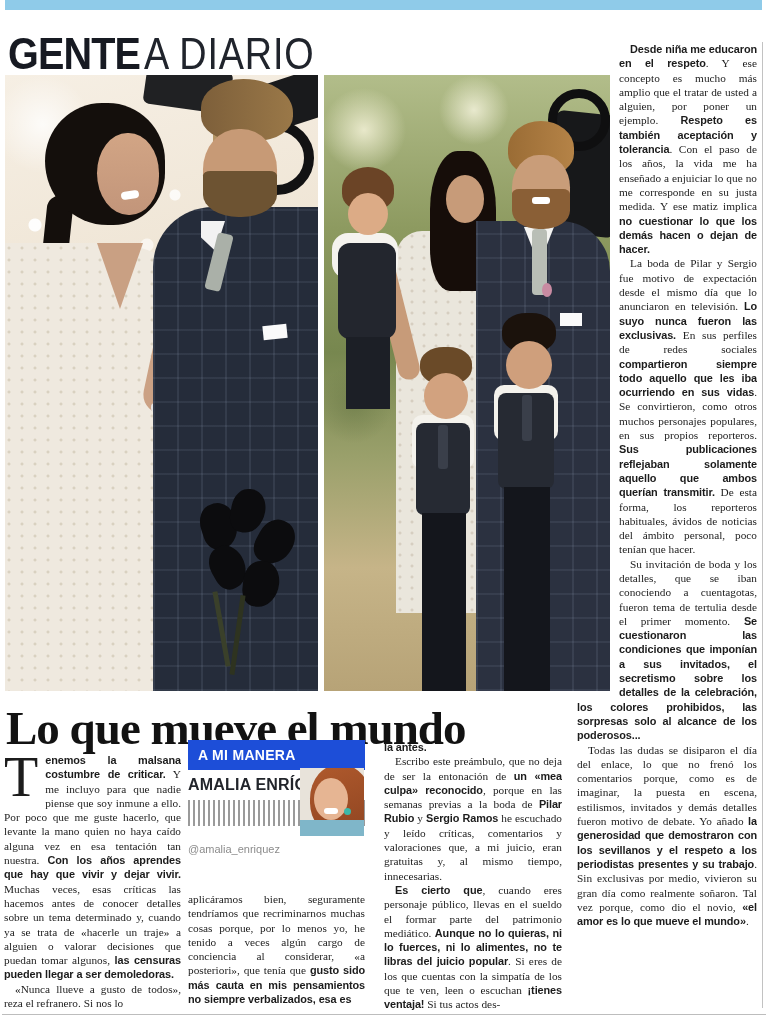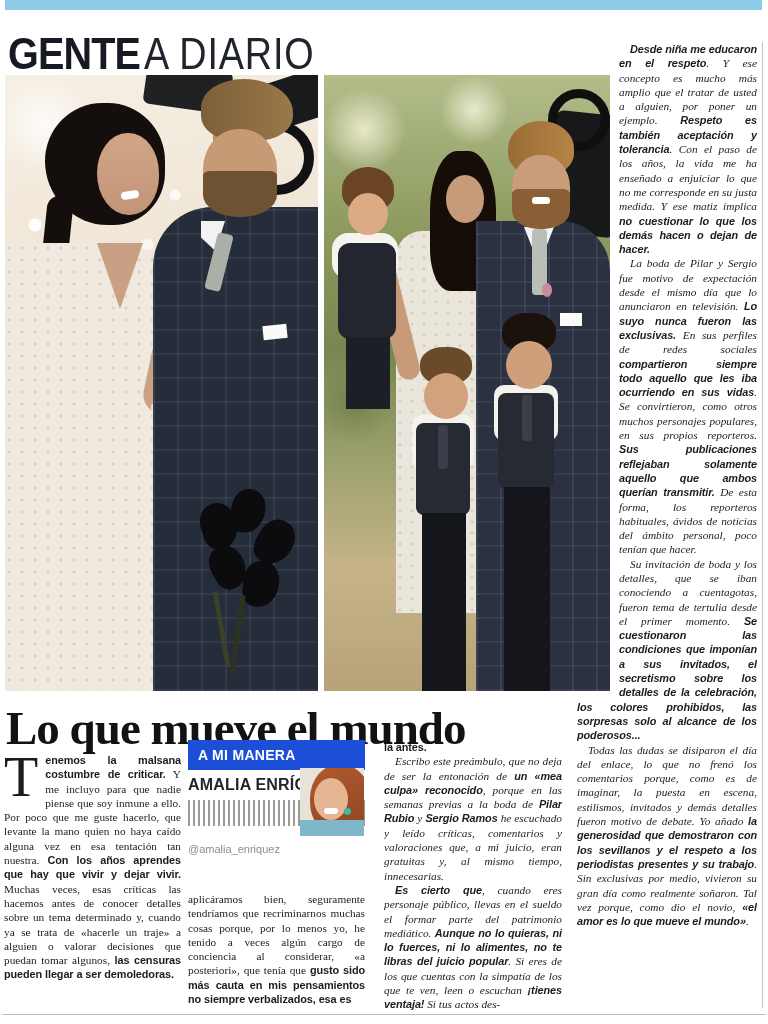--- a/index.html
+++ b/index.html
@@ -108,21 +108,21 @@
   .boyR-vest{left:174px;top:318px;width:56px;height:96px;background:#262a33;border-radius:8px;}
   .boyR-tie{left:198px;top:320px;width:10px;height:46px;background:#3a3f4a;border-radius:3px;}
   .boyR-pants{left:180px;top:412px;width:46px;height:204px;background:#14161c;}
 
   
   #headline{left:6px;top:704px;width:566px;font-family:"Liberation Serif",serif;font-weight:700;
             font-size:47px;letter-spacing:-1px;color:#121212;line-height:1.05;}
 
   
   .rich p{margin:0;text-align:justify;font-size:11.3px;line-height:14.3px;color:#1c1c1c;}
-  .rich p.ind{text-indent:11px;font-style:italic;}
+  .rich p.ind{text-indent:11px;}
   .bd{font-family:"Liberation Sans",sans-serif;font-weight:700;font-size:10.9px;letter-spacing:-.1px;}
   .col{overflow:hidden;}
   #col1{left:4px;top:753px;width:177px;height:258px;}
   #col3{left:384px;top:740px;width:178px;height:272px;}
   #dropcap{float:left;font-family:"Liberation Serif",serif;font-size:56px;line-height:44px;
            padding:2px 7px 0 0;color:#1c1c1c;}
 
   
   #col2{left:188px;top:740px;width:177px;height:272px;}
   #box-header{left:0;top:0;width:177px;height:30px;background:#1d4ed8;color:#ffffff;
@@ -235,20 +235,21 @@
         <p class="ind"><span>Todas las dudas se disiparon el día del enlace, lo que no frenó los comentarios porque, como es de imaginar, la puesta en escena, estilismos, invitados y demás detalles fueron motivo de debate. Yo añado </span><span class="bd">la generosidad que demostraron con los sevillanos y el respeto a los periodistas presentes y su trabajo</span><span>. Sin exclusivas por medio, vivieron su gran día como realmente soñaron. Tal vez porque, como dio el novio, </span><span class="bd">«el amor es lo que mueve el mundo»</span><span>.</span></p>
       </div>
   </div>
 
   <div class="abs" id="headline">Lo que mueve el mundo</div>
 
   <div class="abs col rich" id="col1">
     <span id="dropcap">T</span>
     <div>
         <p><span class="bd">enemos la malsana costumbre de criticar.</span><span> Y me incluyo para que nadie piense que soy inmune a ello. Por poco que me guste hacerlo, que levante la mano quien no haya caído alguna vez en esa tentación tan nuestra. </span><span class="bd">Con los años aprendes que hay que vivir y dejar vivir.</span><span> Muchas veces, esas críticas las hacemos antes de conocer detalles sobre un tema determinado y, cuando ya se trata de «hacerle un traje» a alguien o valorar decisiones que puedan tomar algunos, </span><span class="bd">las censuras pueden llegar a ser demoledoras.</span></p>
+        <p class="ind"><span>«Nunca llueve a gusto de todos», reza el refranero. Si nos lo</span></p>
       </div>
   </div>
 
   <div class="abs" id="col2">
     <div class="abs" id="box-header">A MI MANERA</div>
     <div class="abs" id="box-author">AMALIA ENRÍQUEZ</div>
     <div class="abs" id="box-stripes"></div>
     <div class="abs" id="box-photo">
       <div class="ph ah-hair"></div>
       <div class="ph ah-face"></div>

